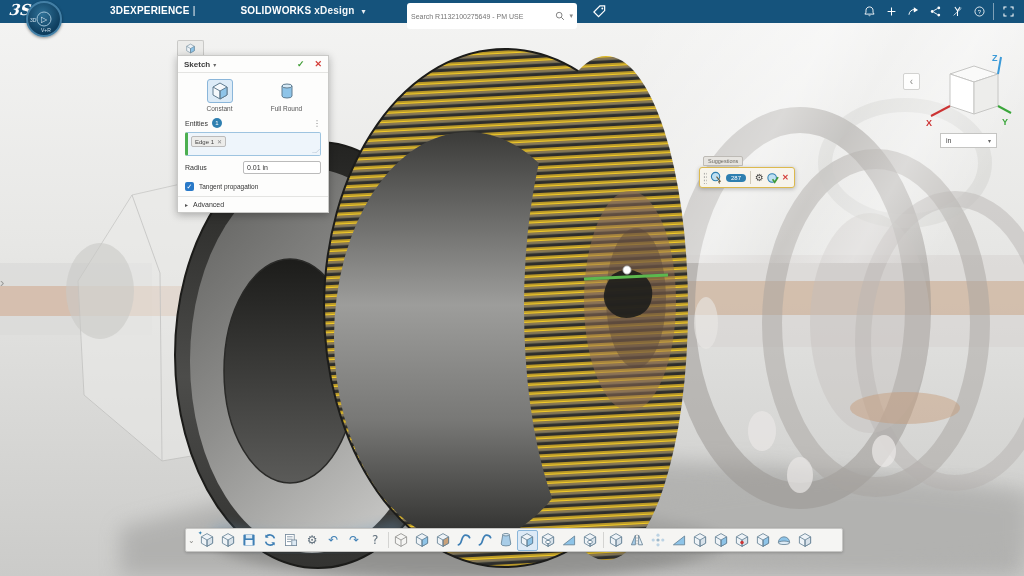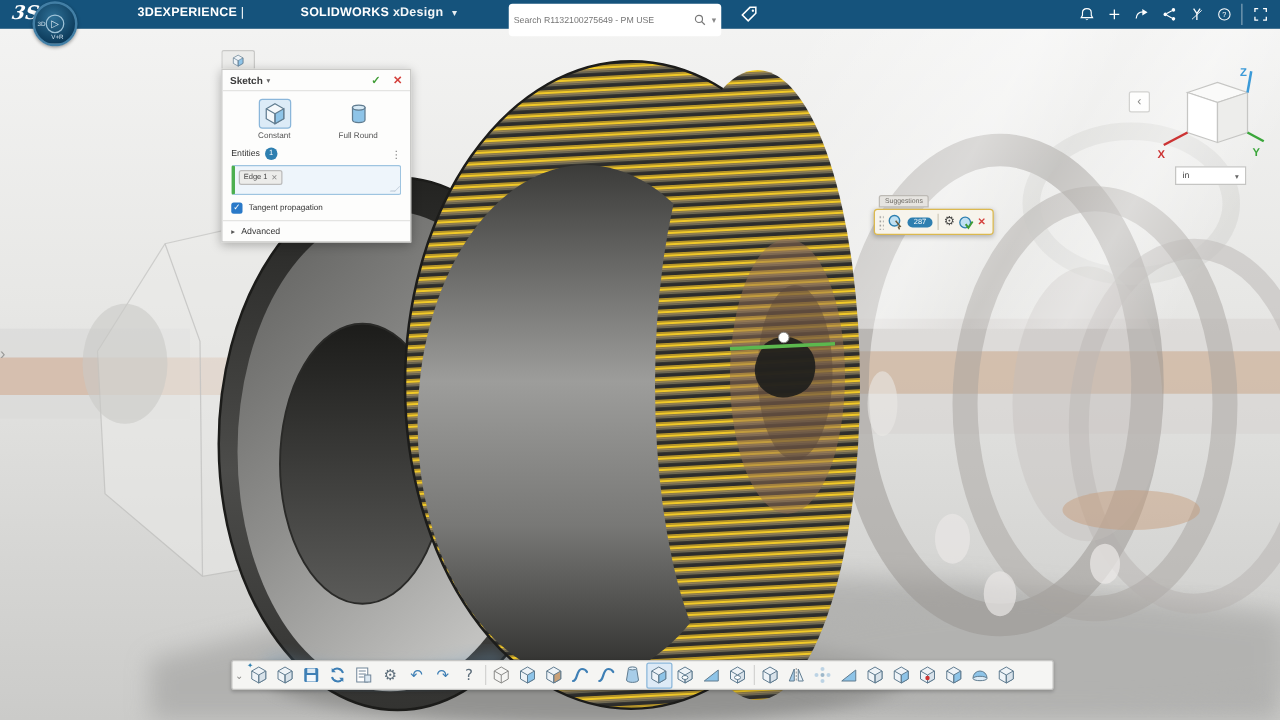--- a/index.html
+++ b/index.html
@@ -311,20 +311,24 @@
       <span class="fd-badge">1</span>
       <span class="fd-kebab">⋮</span>
     </div>
     <div class="fd-selbox">
       <span class="fd-chip">
         <span>Edge 1</span>
         <span class="x">✕</span>
       </span>
       <span class="fd-resize"></span>
     </div>
+    <div class="fd-row" style="margin-top:3px;">
+      <span>Radius</span>
+      <input class="fd-input" readonly="" value="0.01 in" style="">
+    </div>
     <div class="fd-row" style="margin-top:4px;">
       <span class="fd-check">✓</span>
       <span style="font-size:6.5px;">Tangent propagation</span>
     </div>
     <div class="fd-adv">
       <span class="tri">▸</span>
       <span>Advanced</span>
     </div>
   </div>
 </div>

